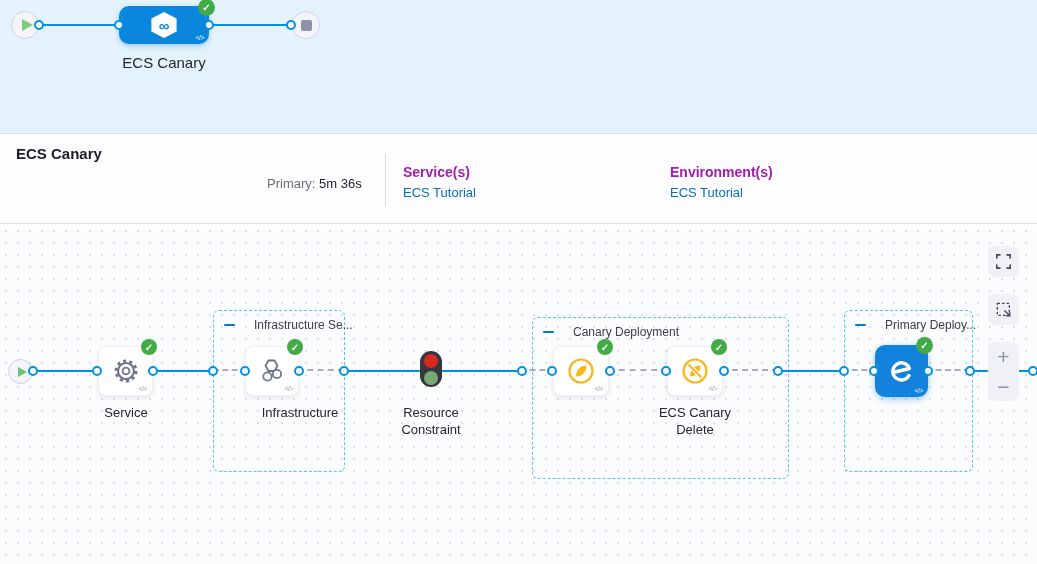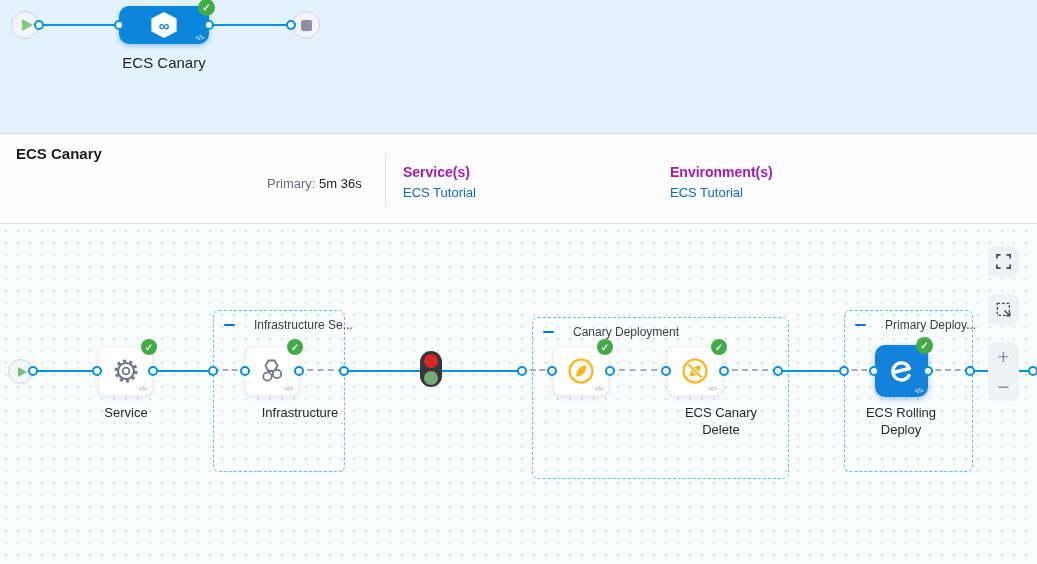--- a/index.html
+++ b/index.html
@@ -175,51 +175,51 @@
     </svg>
     <div class="check-badge" style="width:16px;height:16px;top:-8px;right:-5px;">✓</div>
     <div class="code-icon">&lt;/&gt;</div>
   </div>
   <div class="node-label" style="left:227px;margin-left:28px;">Infrastructure</div>
 
   <div class="tl">
     <div class="red"></div>
     <div class="grn"></div>
   </div>
+  <div class="node-label" style="left:386px;">Resource Constraint</div>
 
   <div class="card" style="left:553px;width:56px;">
     <svg width="30" height="30" viewBox="0 0 30 30">
       <circle cx="15" cy="15" r="11.5" fill="none" stroke="#fcb519" stroke-width="2.2"></circle>
       <path d="M10 20.5 C10 14 14 9.5 20.5 9.5 C20.5 16 16.5 20.5 10 20.5 Z" fill="#fcb519"></path>
     </svg>
     <div class="check-badge" style="width:16px;height:16px;top:-8px;right:-5px;">✓</div>
     <div class="code-icon">&lt;/&gt;</div>
   </div>
 
   <div class="card" style="left:667px;width:56px;">
     <svg width="30" height="30" viewBox="0 0 30 30">
       <circle cx="15" cy="15" r="11.5" fill="none" stroke="#fcb519" stroke-width="2.2"></circle>
       <path d="M10 20.5 C10 14 14 9.5 20.5 9.5 C20.5 16 16.5 20.5 10 20.5 Z" fill="#fcb519"></path>
       <line x1="8.5" y1="8.5" x2="21.5" y2="21.5" stroke="#fff" stroke-width="4"></line>
       <line x1="8.5" y1="8.5" x2="21.5" y2="21.5" stroke="#fcb519" stroke-width="2"></line>
     </svg>
     <div class="check-badge" style="width:16px;height:16px;top:-8px;right:-5px;">✓</div>
     <div class="code-icon">&lt;/&gt;</div>
   </div>
-  <div class="node-label" style="left:676px;">ECS Canary Delete</div>
+  <div class="node-label" style="left:650px;">ECS Canary Delete</div>
 
   <div class="card blue" style="left:875px;">
     <svg width="30" height="30" viewBox="0 0 30 30">
       <path d="M21.5 10.5 A 8.6 8.6 0 1 0 22 19.5" fill="none" stroke="#fff" stroke-width="3.4" stroke-linecap="round"></path>
       <line x1="8" y1="16" x2="22.5" y2="12.5" stroke="#fff" stroke-width="3.4" stroke-linecap="round"></line>
     </svg>
     <div class="check-badge" style="top:-8px;right:-5px;">✓</div>
     <div class="code-icon white">&lt;/&gt;</div>
   </div>
-  <div class="node-label" style="left:856px;">ECS Rolling Deploy</div>
 
   <div class="ctl-btn" style="top:21px;">
     <svg width="15" height="15" viewBox="0 0 18 18">
       <path d="M1 5.5 V1 H5.5 M12.5 1 H17 V5.5 M17 12.5 V17 H12.5 M5.5 17 H1 V12.5" fill="none" stroke="#44475a" stroke-width="2"></path>
     </svg>
   </div>
   <div class="ctl-btn" style="top:69px;">
     <svg width="16" height="16" viewBox="0 0 18 18">
       <rect x="1.5" y="1.5" width="13.5" height="13.5" fill="none" stroke="#44475a" stroke-width="1.5" stroke-dasharray="3 2.2"></rect>
       <path d="M9.5 9.5 L15.5 15.5 M15.5 11.5 V15.5 H11.5" fill="none" stroke="#44475a" stroke-width="1.5"></path>

